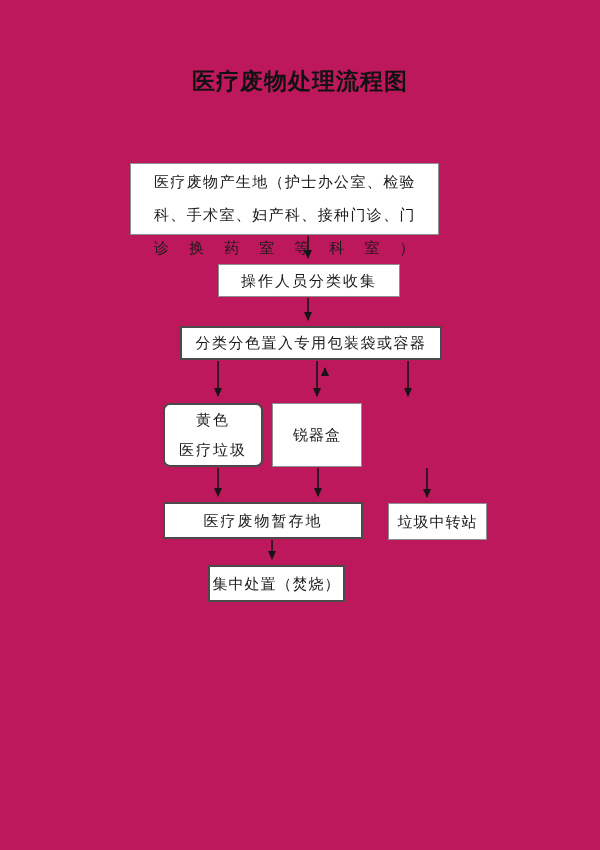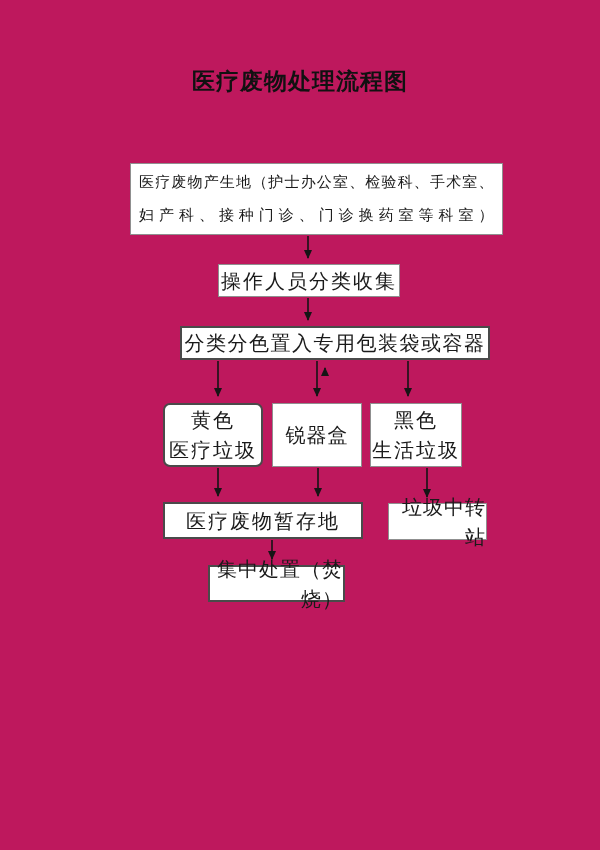--- a/index.html
+++ b/index.html
@@ -16,36 +16,36 @@
     margin:0; text-align:center;
     font-family:"DejaVu Sans","Liberation Sans",sans-serif;
     font-weight:700; font-size:23px; letter-spacing:1px;
     color:#111111;
   }
   .node {
     position:absolute; box-sizing:border-box;
     display:flex; align-items:center; justify-content:center;
     flex-direction:column;
     background:#ffffff;
-    font-size:20px; letter-spacing:2px;
+    font-size:15px; letter-spacing:2px;
     line-height:30px;
-    text-align:right;
+    text-align:center;
   }
   .node.light { border:1px solid #8f8f8f; }
   .node.dark  { border:2px solid #4a4a4a; }
 
   #n-source {
-    left:130px; top:163px; width:373px; height:72px;
-    padding:2px 8px;
+    left:130px; top:163px; width:309px; height:72px;
+    padding:2px 23px;
     display:block;
     text-align:justify; text-align-last:justify;
     font-size:15px; letter-spacing:0.5px; line-height:33px;
   }
   #n-collect  { left:218px; top:264px; width:182px; height:33px; }
-  #n-pack     { left:180px; top:326px; width:310px; height:34px; letter-spacing:1.5px; }
+  #n-pack     { left:180px; top:326px; width:262px; height:34px; letter-spacing:1.5px; }
   #n-yellow   { left:163px; top:403px; width:100px; height:64px;border-radius:7px; }
   #n-sharps   { left:272px; top:403px; width:90px;  height:64px; letter-spacing:1px; }
   #n-black    { left:370px; top:403px; width:92px;  height:64px; }
   #n-storage  { left:163px; top:502px; width:200px; height:37px; }
   #n-transfer { left:388px; top:503px; width:99px;  height:37px; letter-spacing:1px; }
   #n-disposal { left:208px; top:565px; width:137px; height:37px; letter-spacing:1px; }
 
   .arrows {
     position:absolute; left:0; top:0;
     pointer-events:none;
@@ -74,24 +74,20 @@
 
   <div class="node dark" id="n-yellow">
     <span>黄色</span>
     <span>医疗垃圾</span>
   </div>
 
   <div class="node light" id="n-sharps">
     <span>锐器盒</span>
   </div>
 
-  <div class="node light" id="n-black">
-    <span>黑色</span>
-    <span>生活垃圾</span>
-  </div>
 
   <div class="node dark" id="n-storage">
     <span>医疗废物暂存地</span>
   </div>
 
   <div class="node light" id="n-transfer">
     <span>垃圾中转站</span>
   </div>
 
   <div class="node dark" id="n-disposal">

